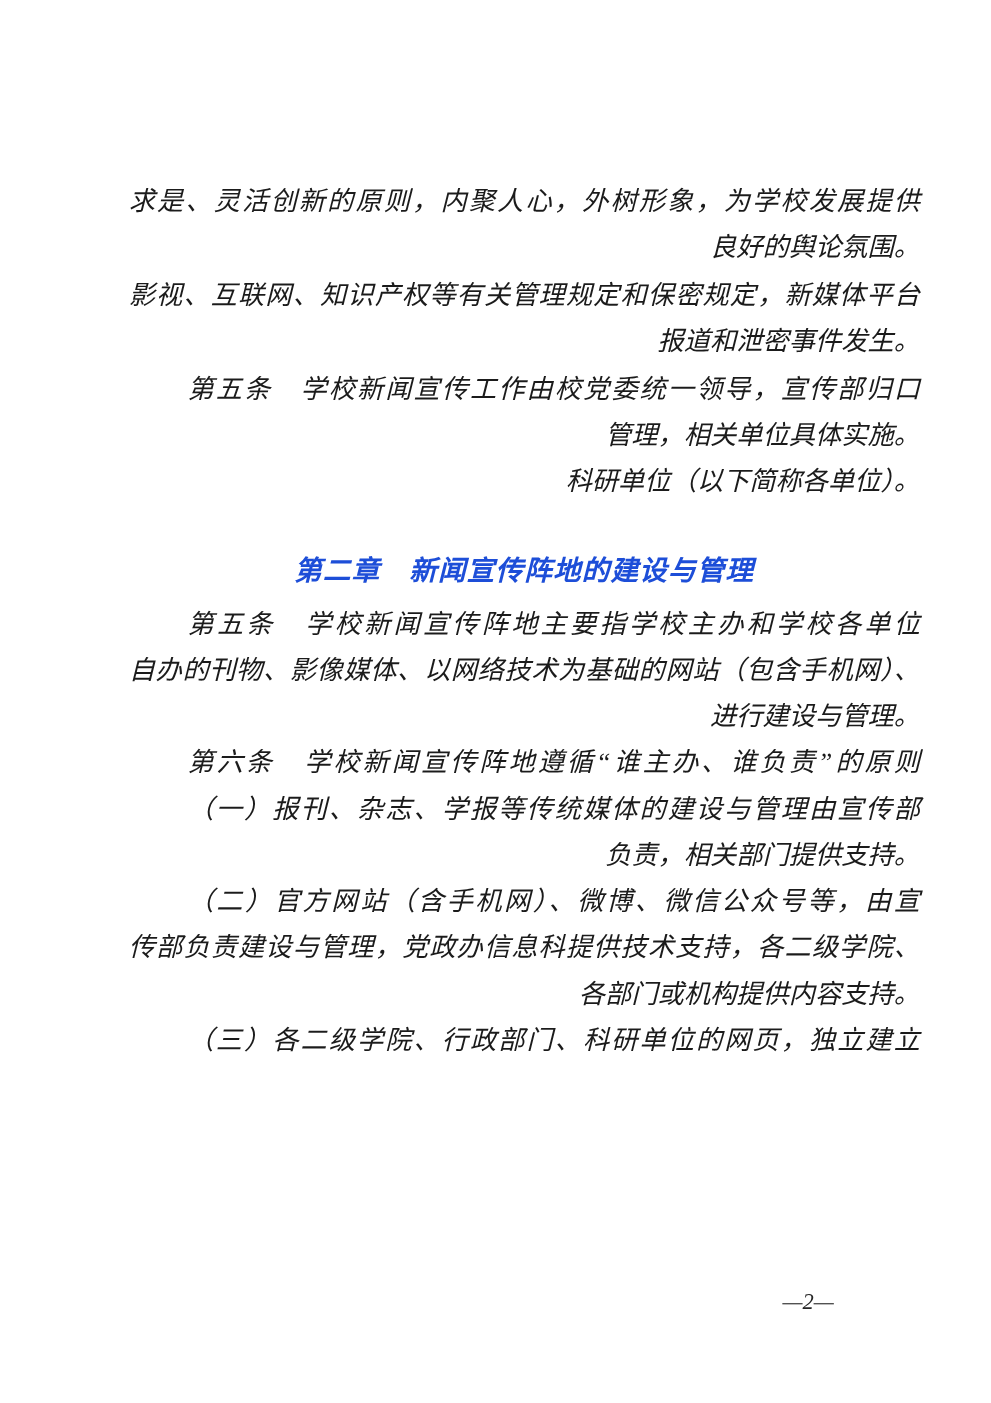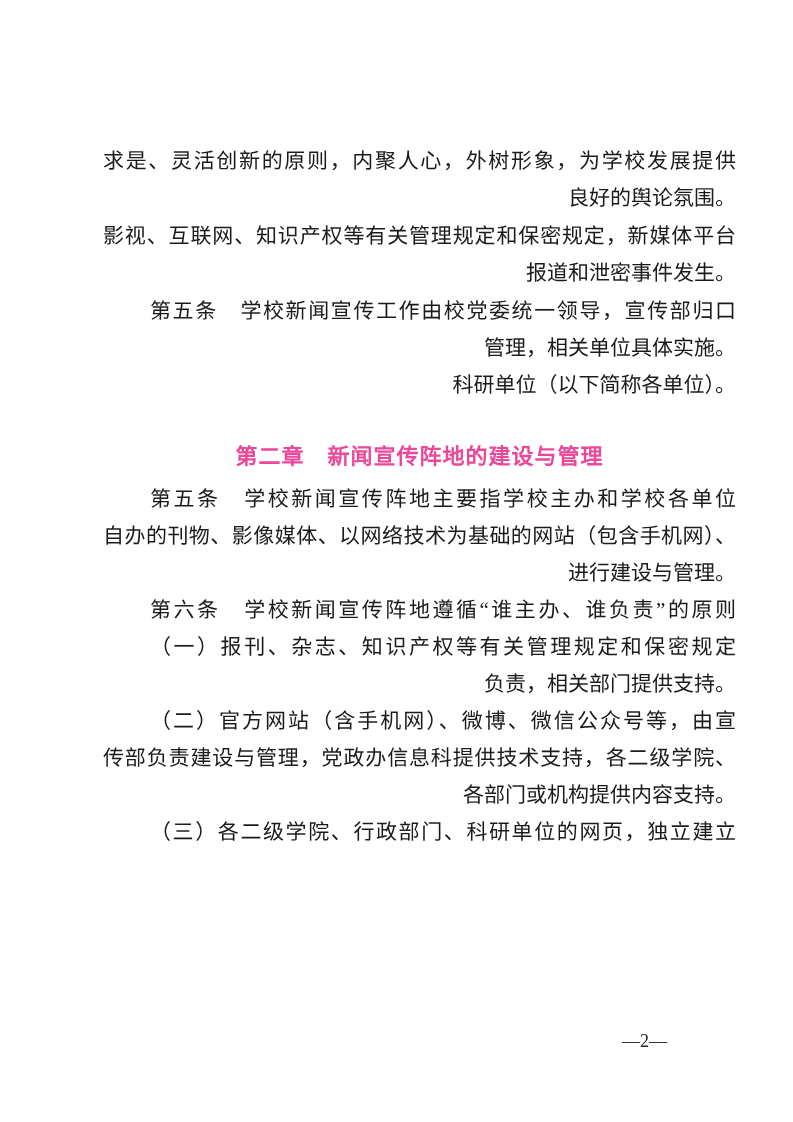--- a/index.html
+++ b/index.html
@@ -7,20 +7,21 @@
     padding: 0;
     background: #ffffff;
   }
   .page {
     position: relative;
     width: 759px;
     height: 1122px;
     background: #ffffff;
     overflow: hidden;
     font-family: "Liberation Serif", "DejaVu Serif", serif;
+    font-style: italic;
   }
   .doc-body {
     position: absolute;
     left: 103px;
     top: 143px;
     width: 633px;
     color: #1b1b1b;
     font-size: 21px;
   }
   .sec-before .line {
@@ -47,21 +48,21 @@
     padding-left: 47px;
   }
   .chapter-heading {
     height: 37px;
     line-height: 37px;
     margin: 33px 0 6px 0;
     text-align: center;
     font-size: 22px;
     font-weight: 700;
     letter-spacing: 1px;
-    color: #ec4899;
+    color: #1d4ed8;
     font-family: "Liberation Serif", "DejaVu Serif", serif;
   }
   .page-number {
     position: absolute;
     top: 1031px;
     right: 92px;
     font-size: 18px;
     line-height: 20px;
     color: #262626;
     font-family: "Liberation Serif", "DejaVu Serif", serif;
@@ -84,21 +85,21 @@
       <div class="line">科研单位（以下简称各单位）。</div>
     </div>
 
     <div class="chapter-heading">第二章　新闻宣传阵地的建设与管理</div>
 
     <div class="sec-after">
       <div class="line j indent">第五条　学校新闻宣传阵地主要指学校主办和学校各单位</div>
       <div class="line j">自办的刊物、影像媒体、以网络技术为基础的网站（包含手机网）、</div>
       <div class="line">进行建设与管理。</div>
       <div class="line j indent">第六条　学校新闻宣传阵地遵循“谁主办、谁负责”的原则</div>
-      <div class="line j indent">（一）报刊、杂志、知识产权等有关管理规定和保密规定</div>
+      <div class="line j indent">（一）报刊、杂志、学报等传统媒体的建设与管理由宣传部</div>
       <div class="line">负责，相关部门提供支持。</div>
       <div class="line j indent">（二）官方网站（含手机网）、微博、微信公众号等，由宣</div>
       <div class="line j">传部负责建设与管理，党政办信息科提供技术支持，各二级学院、</div>
       <div class="line">各部门或机构提供内容支持。</div>
       <div class="line j indent">（三）各二级学院、行政部门、科研单位的网页，独立建立</div>
     </div>
 
   </div>
 
   <div class="page-number">—2—</div>

